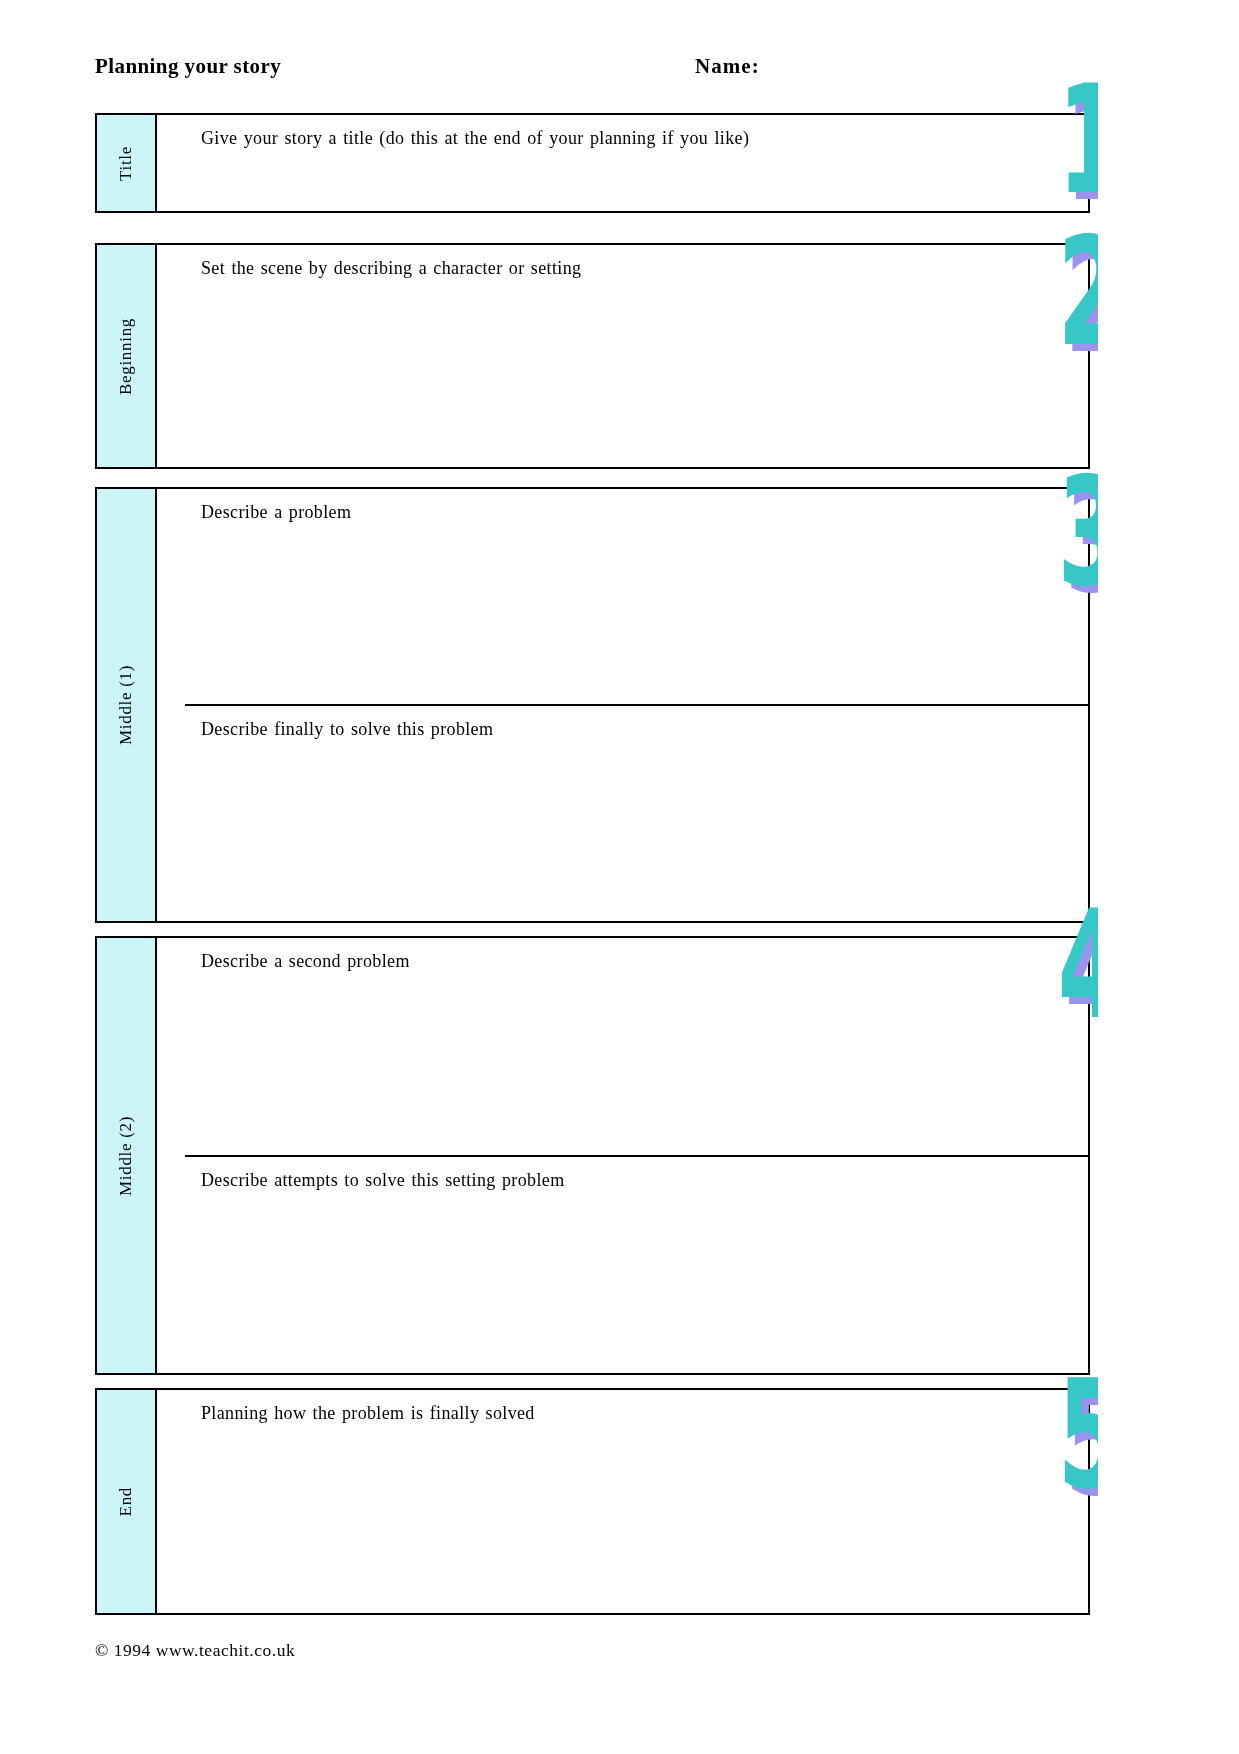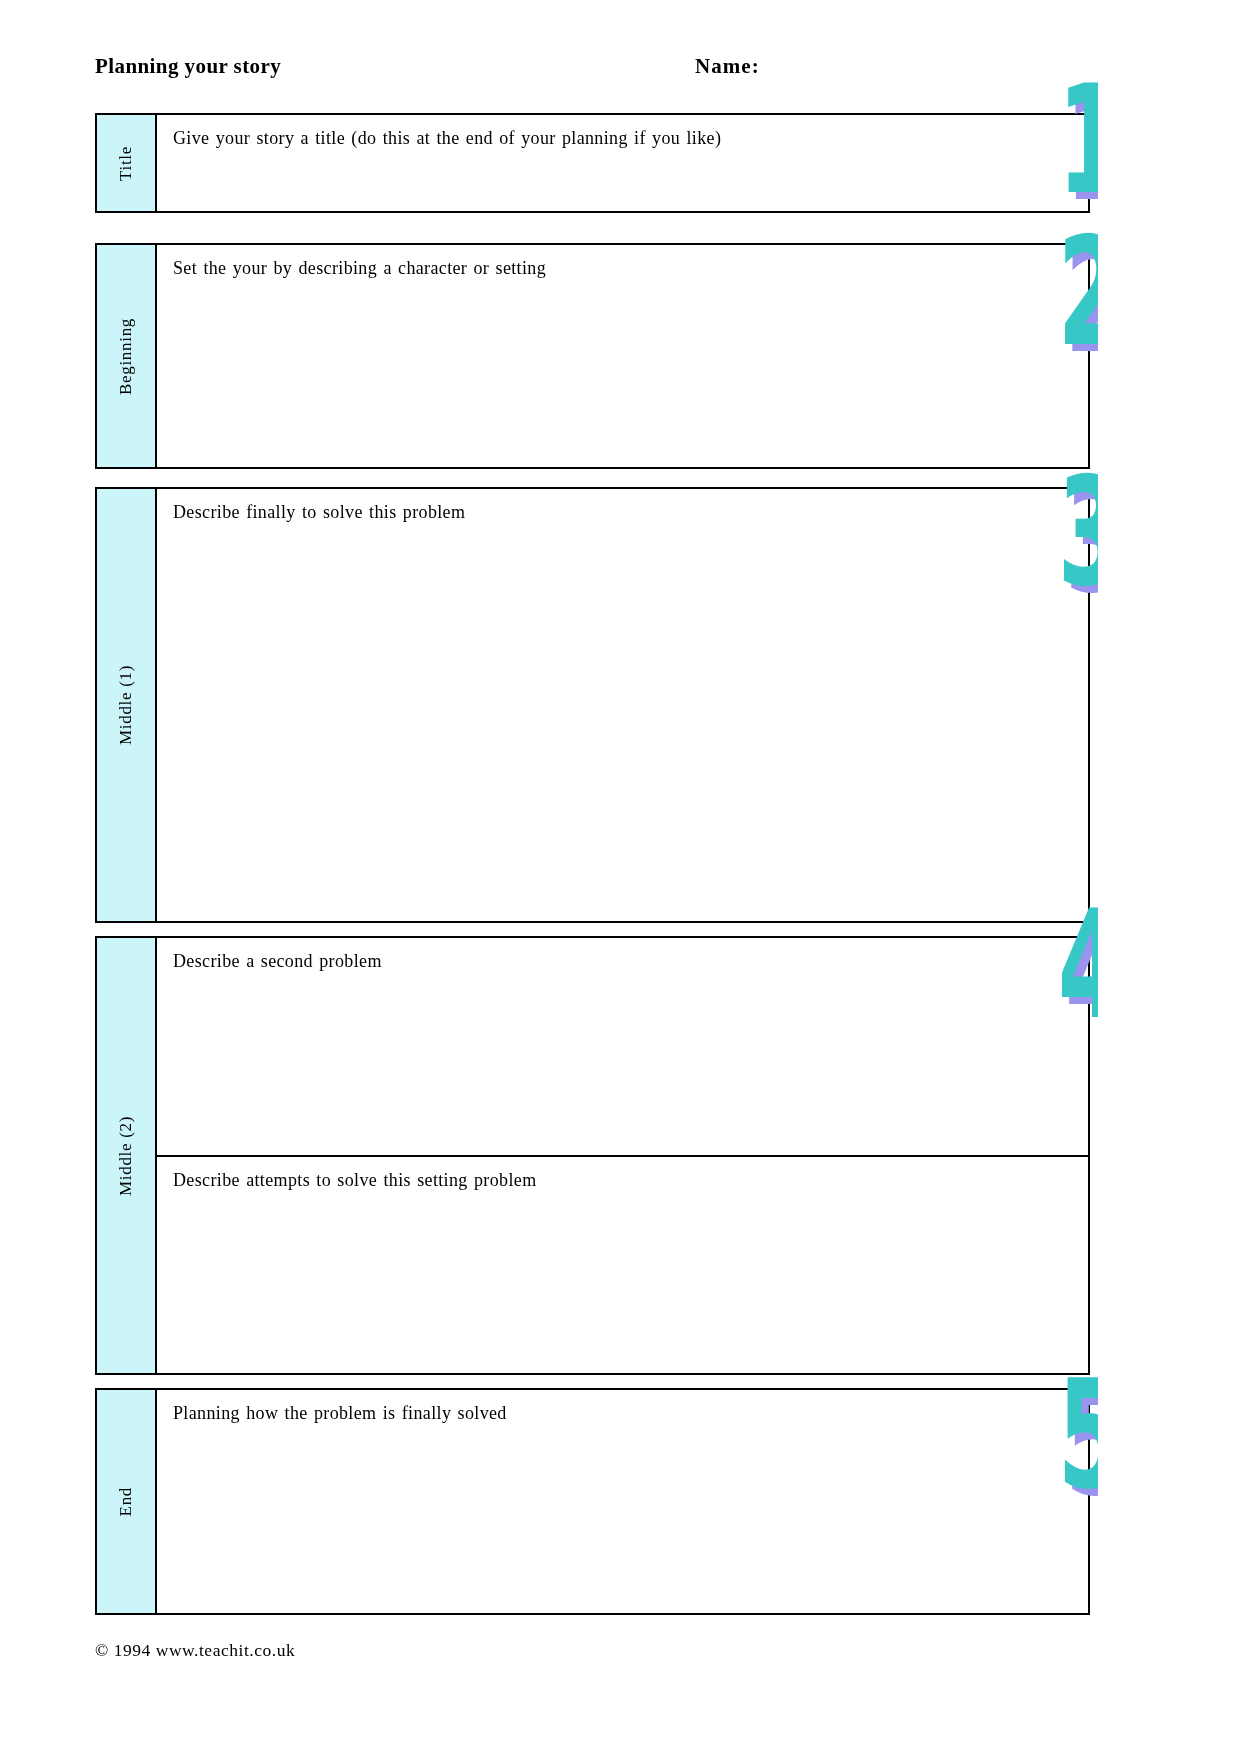--- a/index.html
+++ b/index.html
@@ -55,20 +55,21 @@
     letter-spacing:.04em;
     white-space:nowrap;
   }
   .content-cell{
     flex:1 1 auto;
     display:flex;flex-direction:column;
   }
   .row{
     flex:1 1 0;
     position:relative;
+    margin-left:28px;
   }
   .row + .row{border-top:2px solid var(--border,#000);}
   .prompt{
     padding:13px 16px 0 16px;
     font-size:18px;
     letter-spacing:.02em;
     word-spacing:.08em;
   }
   
   .big-number{
@@ -136,32 +137,35 @@
       </div>
       <div class="big-number">1</div>
     </div>
 
     <div class="section s2">
       <div class="label-cell">
         <span class="label-text">Beginning</span>
       </div>
       <div class="content-cell">
         <div class="row">
-          <div class="prompt">Set the your by describing a character or setting</div>
+          <div class="prompt">Set the scene by describing a character or setting</div>
         </div>
       </div>
       <div class="big-number">2</div>
     </div>
 
     <div class="section s3">
       <div class="label-cell">
         <span class="label-text">Middle (1)</span>
       </div>
       <div class="content-cell">
         <div class="row">
+          <div class="prompt">Describe a problem</div>
+        </div>
+        <div class="row">
           <div class="prompt">Describe finally to solve this problem</div>
         </div>
       </div>
       <div class="big-number">3</div>
     </div>
 
     <div class="section s4">
       <div class="label-cell">
         <span class="label-text">Middle (2)</span>
       </div>

